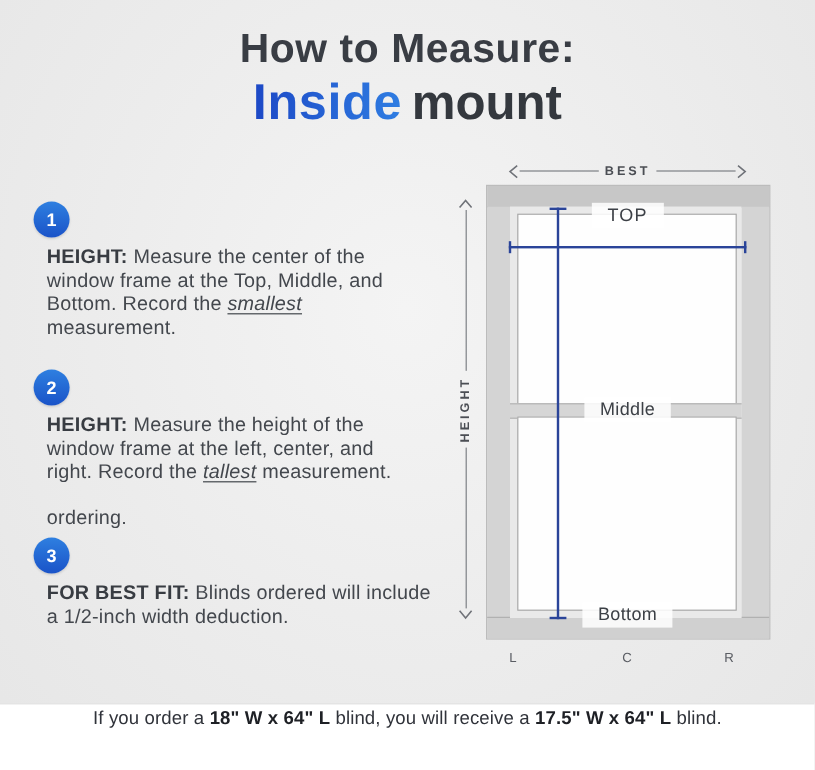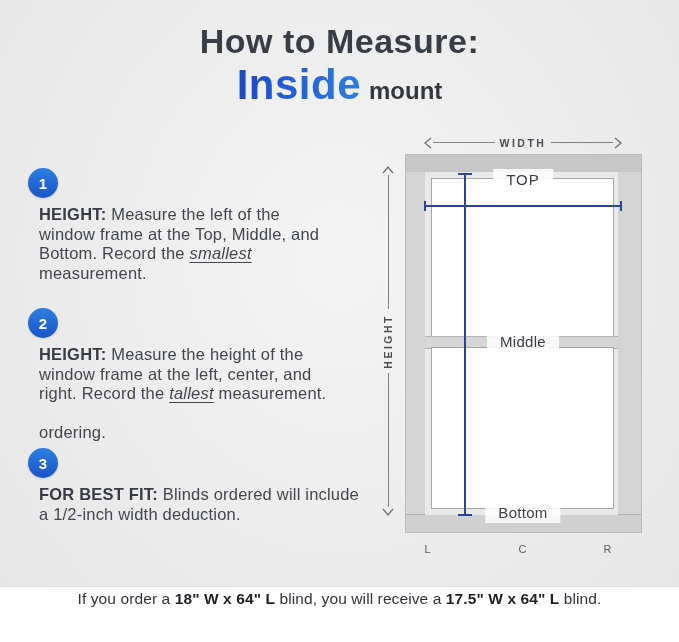--- a/index.html
+++ b/index.html
@@ -8,21 +8,21 @@
     background:radial-gradient(ellipse at 50% 40%, #f4f4f4 0%, #ececec 55%, #e6e6e6 100%);}
 
   
   .title-block{position:absolute; top:24px; left:0; width:679px; text-align:center; line-height:1;}
   .title-line1{font-size:34px; font-weight:700; color:#393d44; letter-spacing:.5px;}
   .title-line2{margin-top:6px;}
   .title-highlight{font-size:42px; font-weight:800; letter-spacing:.5px;
     background:linear-gradient(90deg,#1c48c6,#2f7de2);
     -webkit-background-clip:text; background-clip:text;
     -webkit-text-fill-color:transparent; color:transparent;}
-  .title-suffix{font-size:24px; font-weight:600; color:#34383e; margin-left:8px;}
+  .title-suffix{font-size:41px; font-weight:600; color:#34383e; margin-left:8px;}
 
   
   .step{position:absolute; left:28px; width:360px;}
   .step-1{top:168px;} .step-2{top:308px;} .step-3{top:448px;}
   .step-num{width:30px; height:30px; border-radius:50%; color:#fff;
     background:linear-gradient(180deg,#2e7fe0,#1a53c8);
     font-size:15px; font-weight:700; display:flex; align-items:center; justify-content:center;
     box-shadow:0 1px 2px rgba(0,0,0,.15);}
   .step p{margin:7px 0 0 11px; font-size:16.5px; line-height:19.5px; color:#43474d; letter-spacing:.2px;}
   .step p .b{font-weight:700; color:#383c42;}
@@ -85,39 +85,39 @@
 
   <div class="title-block">
     <div class="title-line1">How to Measure:</div>
     <div class="title-line2">
       <span class="title-highlight">Inside</span><span class="title-suffix">mount</span>
     </div>
   </div>
 
   <div class="step step-1">
     <div class="step-num">1</div>
-    <p><span class="b">HEIGHT:</span><span> Measure the left of the</span><br><span>window frame at the Top, Middle, and</span><br><span>Bottom. Record the </span><span class="u">smallest</span><br><span>measurement.</span></p>
+    <p><span class="b">HEIGHT:</span><span> Measure the center of the</span><br><span>window frame at the Top, Middle, and</span><br><span>Bottom. Record the </span><span class="u">smallest</span><br><span>measurement.</span></p>
   </div>
 
   <div class="step step-2">
     <div class="step-num">2</div>
     <p><span class="b">HEIGHT:</span><span> Measure the height of the</span><br><span>window frame at the left, center, and</span><br><span>right. Record the </span><span class="u">tallest</span><span> measurement.</span><br><br><span>ordering.</span></p>
   </div>
 
   <div class="step step-3">
     <div class="step-num">3</div>
     <p><span class="b">FOR BEST FIT:</span><span> Blinds ordered will include</span><br><span>a 1/2-inch width deduction.</span></p>
   </div>
 
   <div class="width-arrow">
     <svg class="chev" width="10" height="12" viewBox="0 0 10 12">
         <polyline points="8,1 2,6 8,11" fill="none" stroke="#6f7278" stroke-width="1.3"></polyline>
       </svg>
     <div class="arrow-line-h"></div>
-    <span class="arrow-label">WIDTH</span>
+    <span class="arrow-label">BEST</span>
     <div class="arrow-line-h"></div>
     <svg class="chev" width="10" height="12" viewBox="0 0 10 12">
         <polyline points="2,1 8,6 2,11" fill="none" stroke="#6f7278" stroke-width="1.3"></polyline>
       </svg>
   </div>
 
   <div class="height-arrow">
     <svg class="chev" width="12" height="10" viewBox="0 0 12 10">
         <polyline points="1,8 6,2 11,8" fill="none" stroke="#6f7278" stroke-width="1.3"></polyline>
       </svg>

